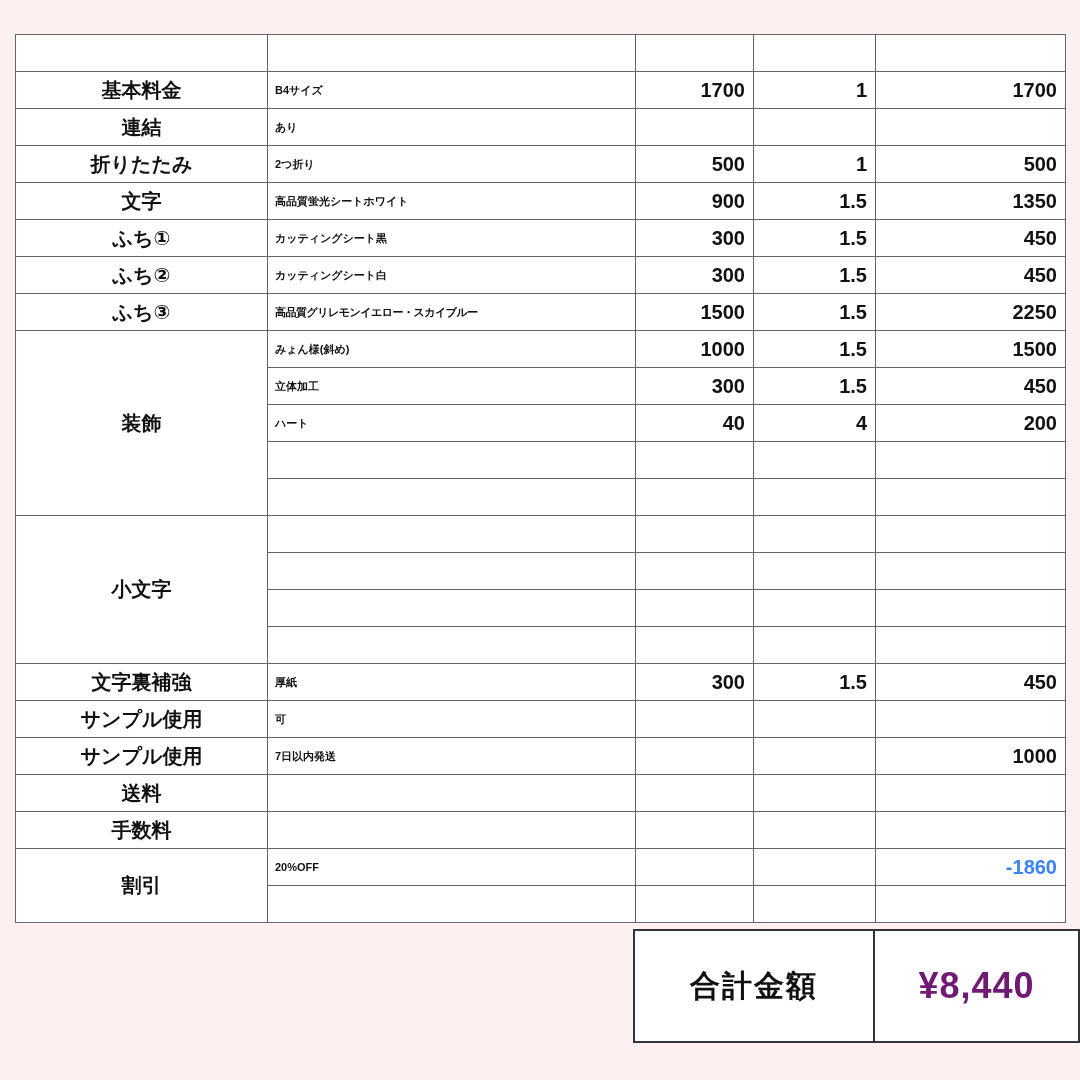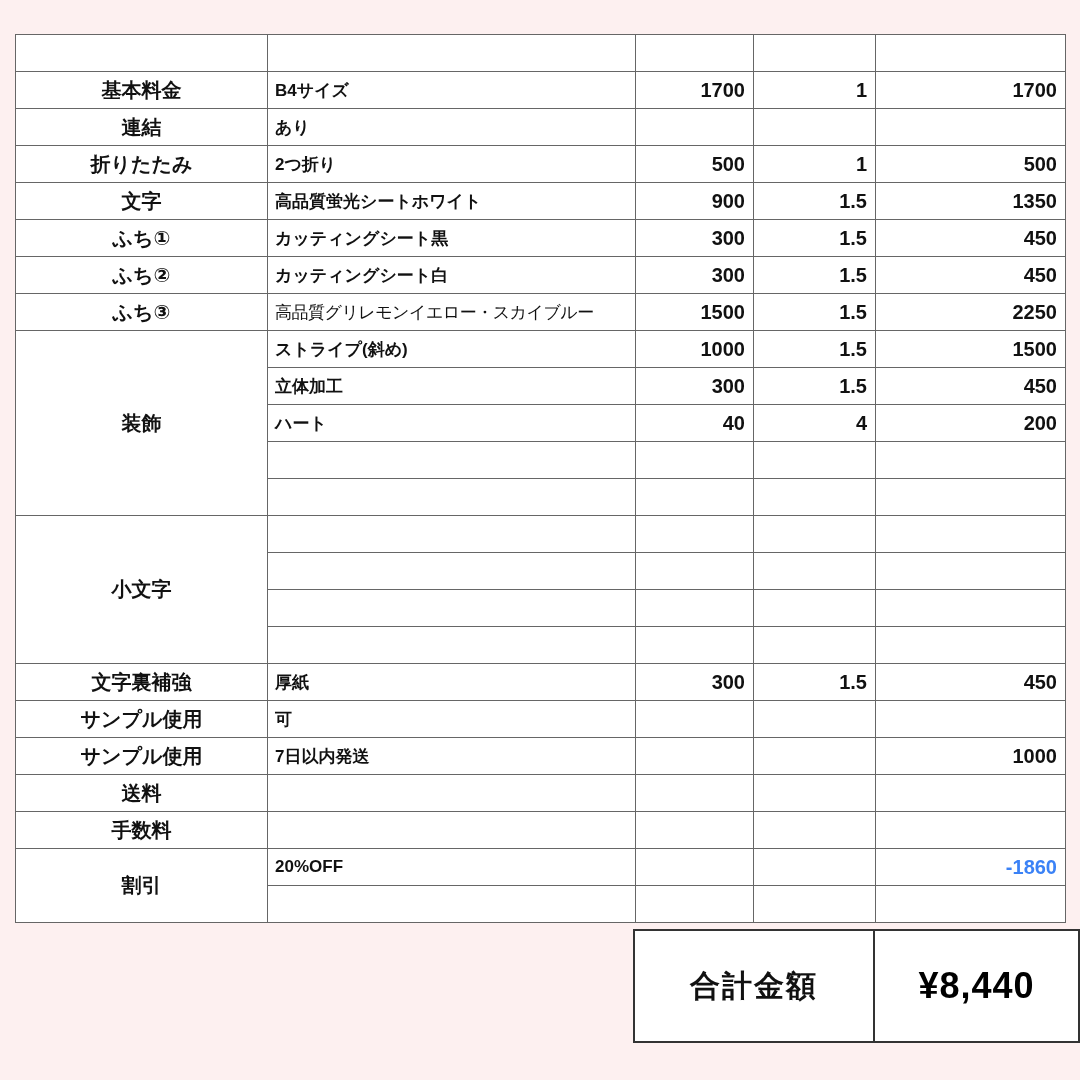--- a/index.html
+++ b/index.html
@@ -69,27 +69,27 @@
     font-weight: bold;
     font-size: 20px;
     text-align: center;
   }
   .lbl-sm {
     font-size: 20px;
   }
   .desc {
     color: #111111;
     font-weight: bold;
-    font-size: 17px;
+    font-size: 11px;
     text-align: left;
     padding-left: 7px !important;
     white-space: nowrap;
     overflow: hidden;
   }
-  .desc.thin { font-weight: normal; letter-spacing: -0.5px; }
+  .desc.thin { font-weight: bold; letter-spacing: -0.5px; }
   .num {
     color: #111111;
     font-weight: bold;
     font-size: 20px;
     text-align: right;
     padding-right: 8px !important;
   }
   .num.neg { color: #3b82f6; }
 
   .total-box {
@@ -114,21 +114,21 @@
     color: #111111;
     letter-spacing: 2px;
   }
   .total-value {
     flex: 1;
     display: flex;
     align-items: center;
     justify-content: center;
     font-size: 36px;
     font-weight: bold;
-    color: #000000;
+    color: #701a75;
     letter-spacing: 1px;
   }
 </style>
 </head>
 <body>
 
 <div class="page">
 
   <table class="quote">
     <colgroup>
@@ -193,21 +193,21 @@
       <tr>
         <td class="lbl">ふち③</td>
         <td class="desc thin">高品質グリレモンイエロー・スカイブルー</td>
         <td class="num">1500</td>
         <td class="num">1.5</td>
         <td class="num">2250</td>
       </tr>
 
       <tr>
         <td class="lbl" rowspan="5">装飾</td>
-        <td class="desc">ストライプ(斜め)</td>
+        <td class="desc">みょん様(斜め)</td>
         <td class="num">1000</td>
         <td class="num">1.5</td>
         <td class="num">1500</td>
       </tr>
       <tr>
         <td class="desc">立体加工</td>
         <td class="num">300</td>
         <td class="num">1.5</td>
         <td class="num">450</td>
       </tr>

